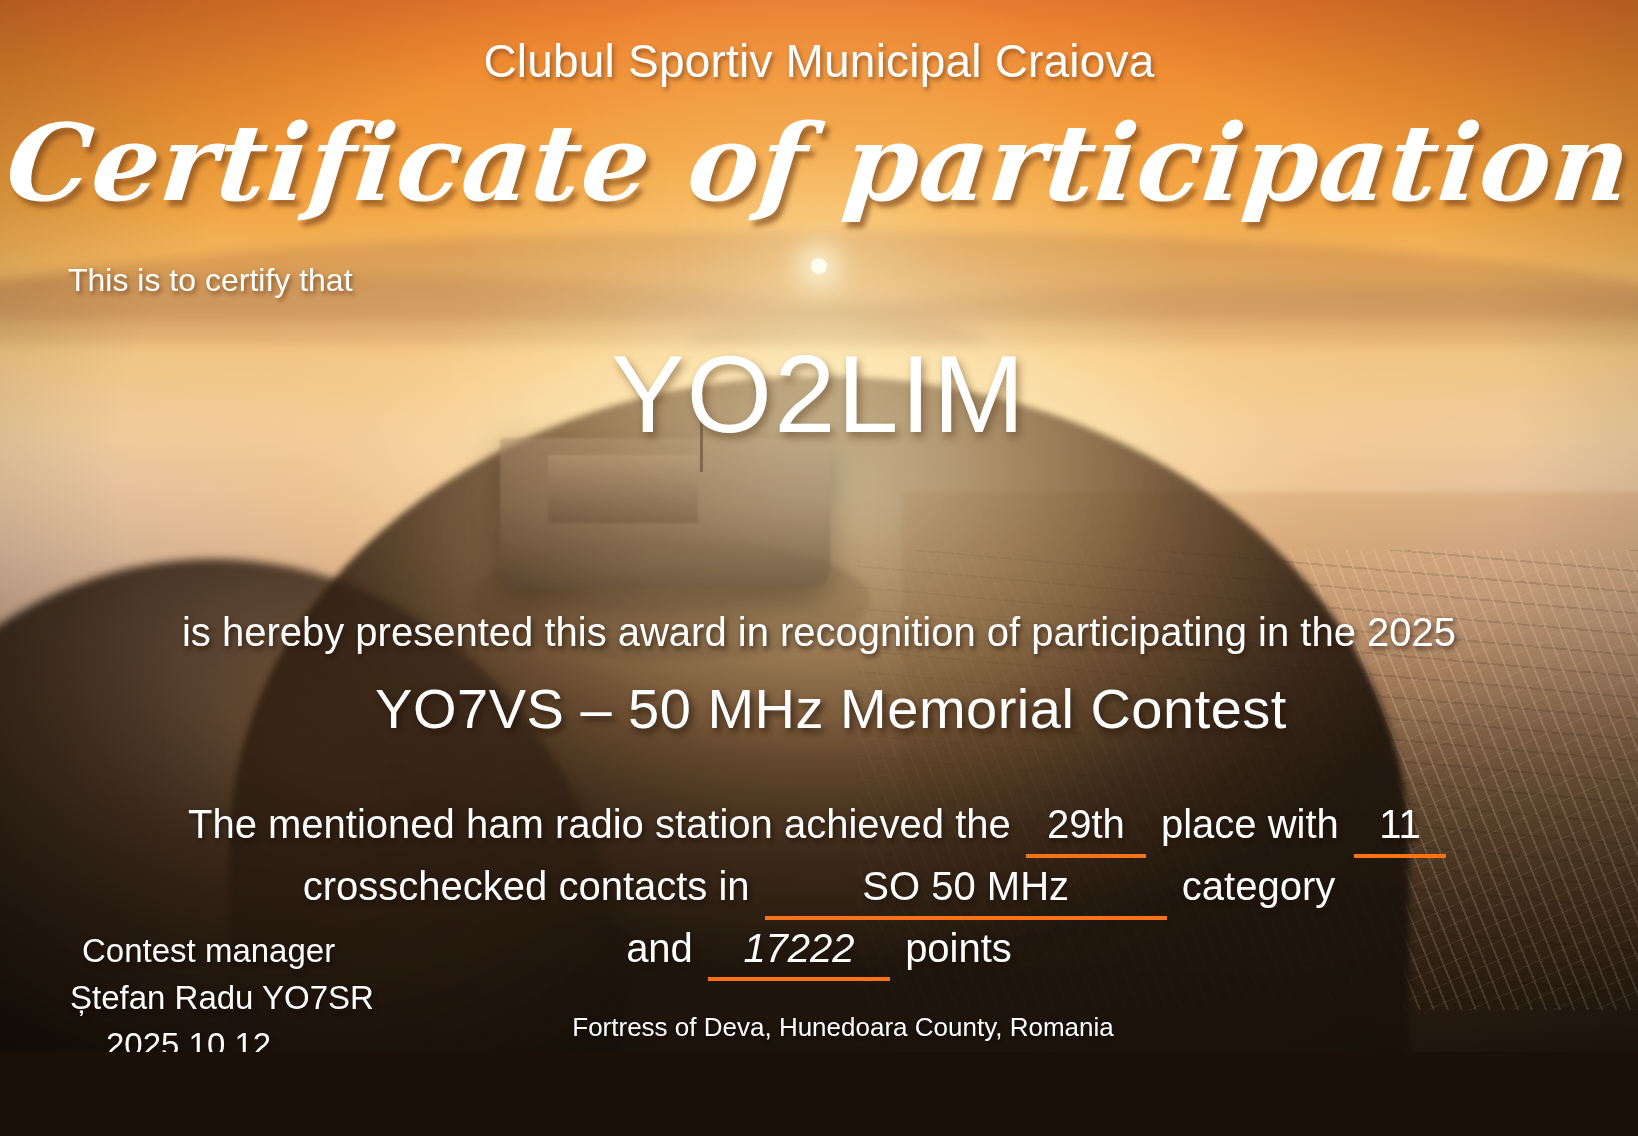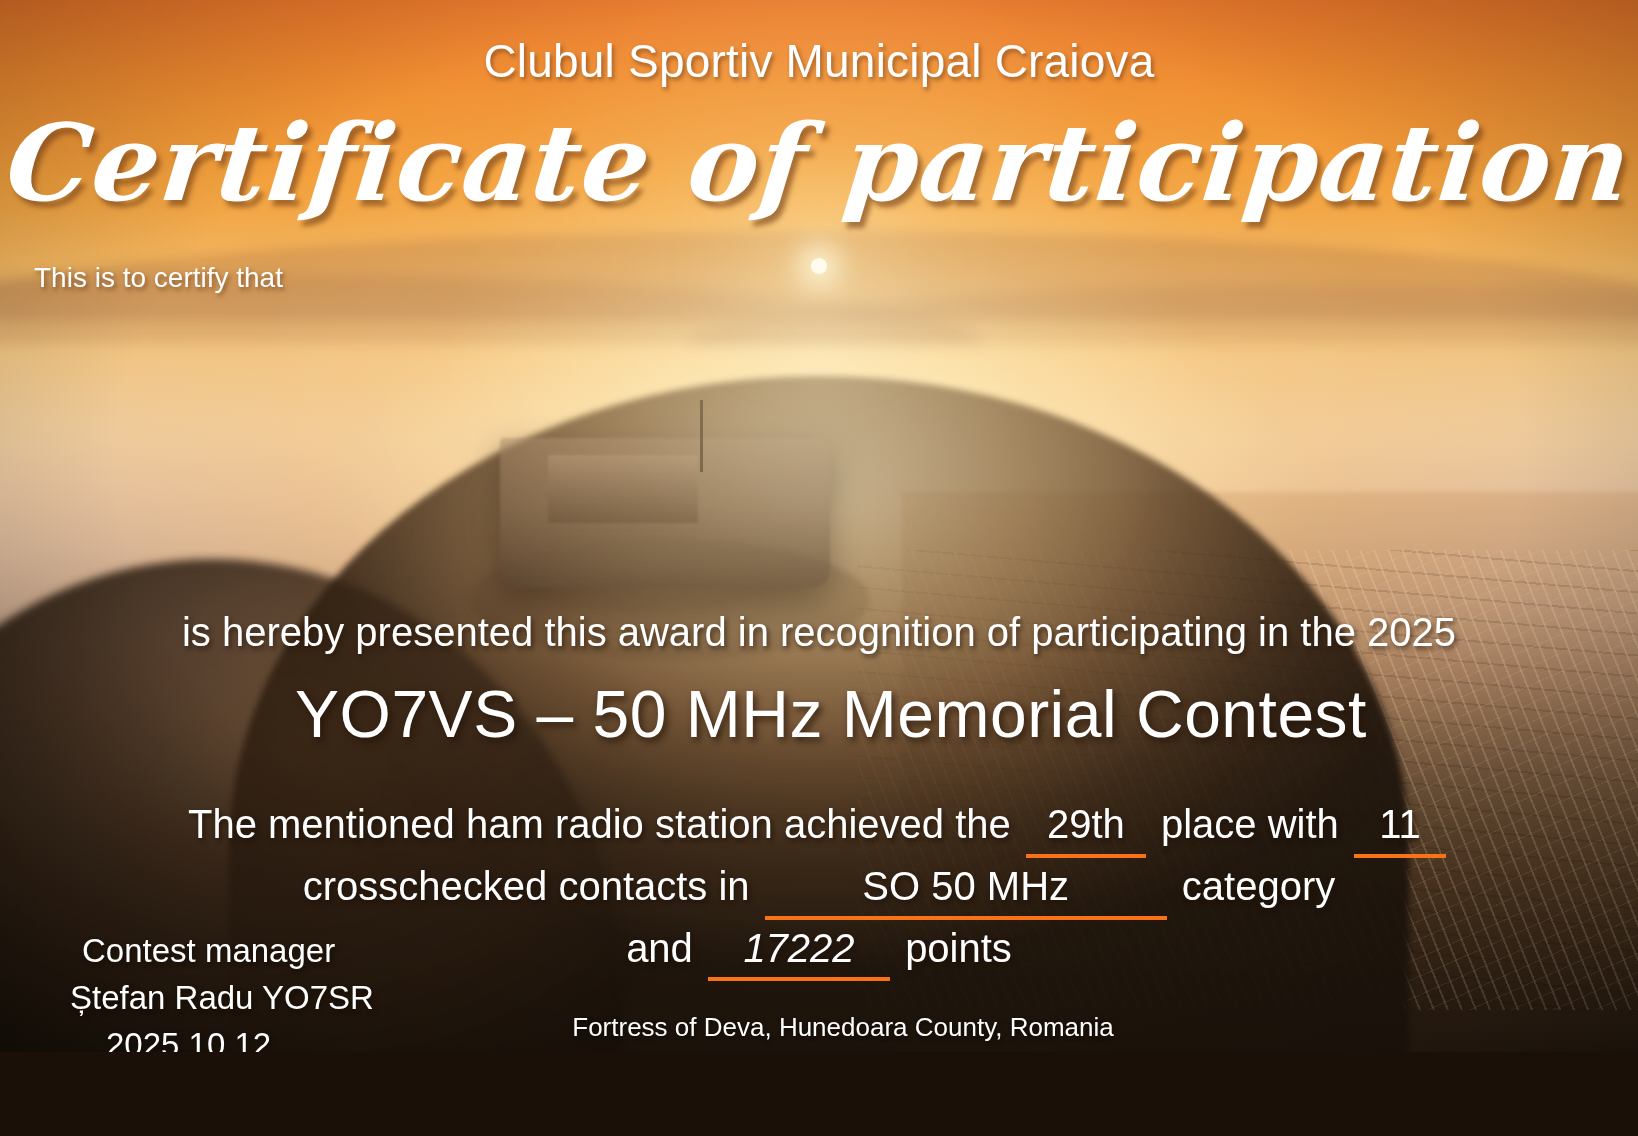--- a/index.html
+++ b/index.html
@@ -266,22 +266,22 @@
     font-size: 106px;
     line-height: 1.0;
     letter-spacing: 1px;
     text-shadow: 5px 6px 5px rgba(120,66,24,0.62);
     transform: skewX(-6deg);
   }
 
   .certify-line {
     position: absolute;
     top: 262px;
-    left: 34px;
-    font-size: 28px;
+    left: 68px;
+    font-size: 32px;
     text-shadow: 2px 3px 4px rgba(80,44,18,0.55);
   }
 
   .callsign {
     position: absolute;
     top: 330px;
     left: 0;
     right: 0;
     text-align: center;
     font-size: 110px;
@@ -299,21 +299,21 @@
     font-size: 40px;
     text-shadow: 2px 3px 5px rgba(40,22,8,0.72);
   }
 
   .contest-name {
     position: absolute;
     top: 676px;
     left: 0;
     right: 0;
     text-align: center;
-    font-size: 66px;
+    font-size: 56px;
     letter-spacing: 0.5px;
     text-shadow: 3px 4px 7px rgba(34,18,6,0.78);
     margin-left: 24px;
   }
 
   .details {
     position: absolute;
     top: 796px;
     left: 0;
     right: 0;
@@ -383,20 +383,21 @@
   <div class="bg-layer bg-vignette"></div>
 
   <div class="content">
 
     <div class="club-name">Clubul Sportiv Municipal Craiova</div>
 
     <div class="cert-title">Certificate of participation</div>
 
     <div class="certify-line">This is to certify that</div>
 
+    <div class="callsign">YO2LIM</div>
 
     <div class="award-line">is hereby presented this award in recognition of participating in the 2025</div>
 
     <div class="contest-name">YO7VS – 50 MHz Memorial Contest</div>
 
     <div class="details">
       <div class="row">
         <span>The mentioned ham radio station achieved the</span>
         <span class="blank blank-place">29th</span>
         <span>place with</span>

